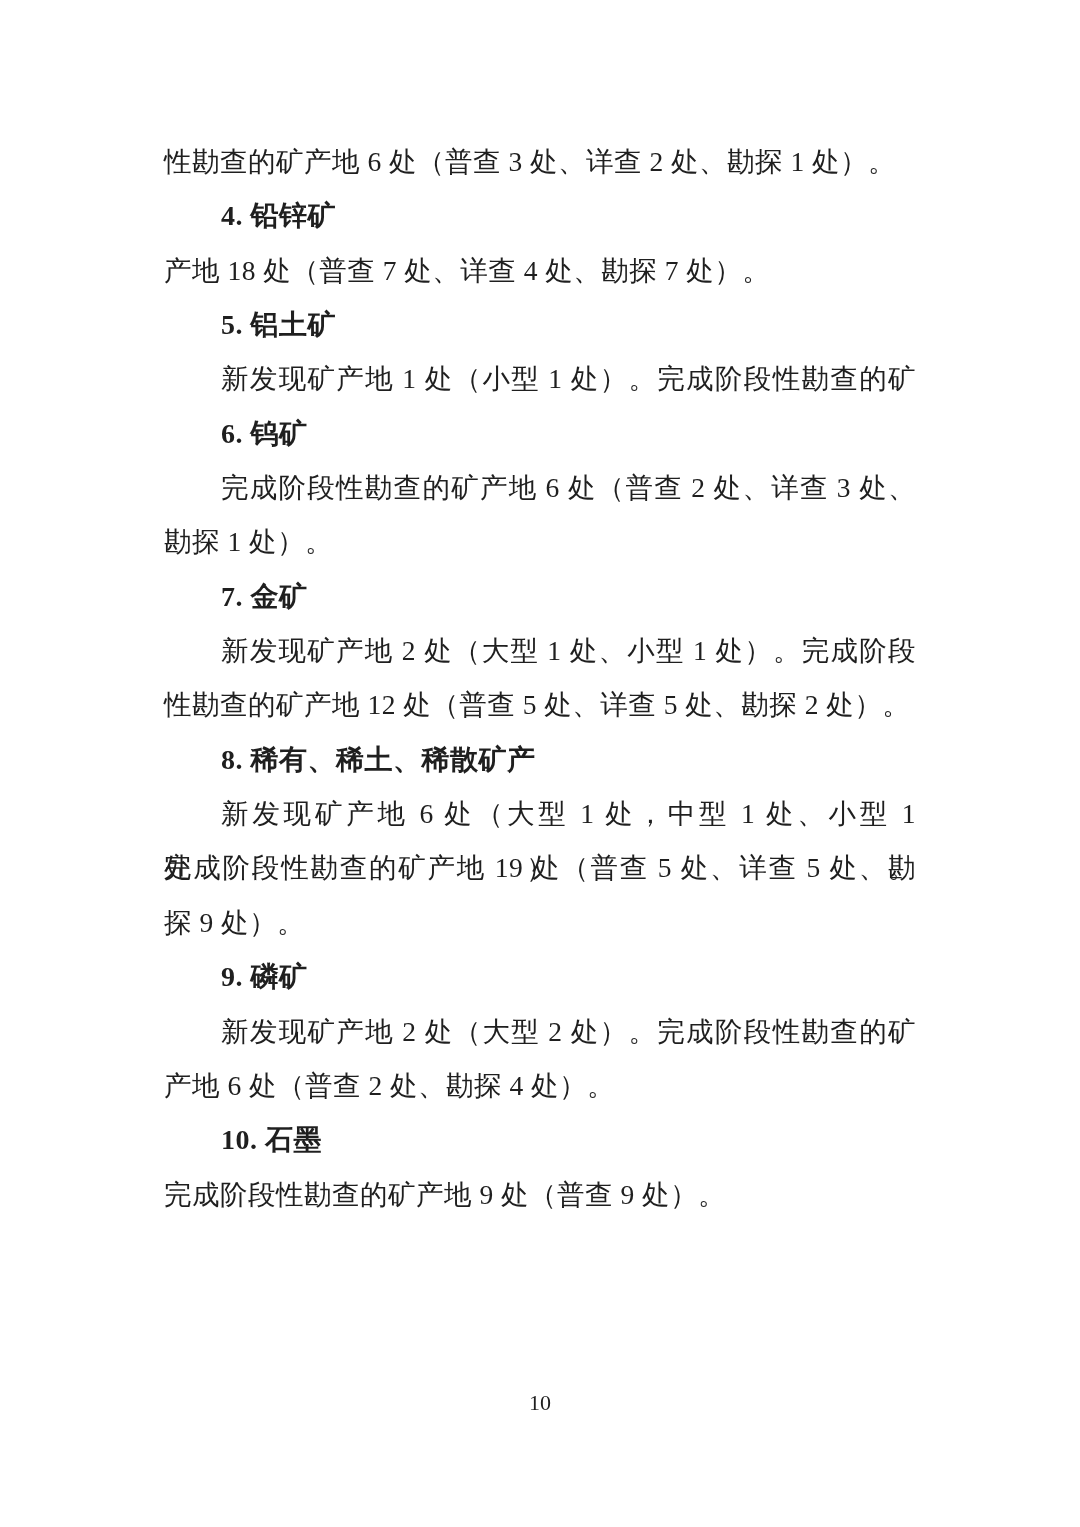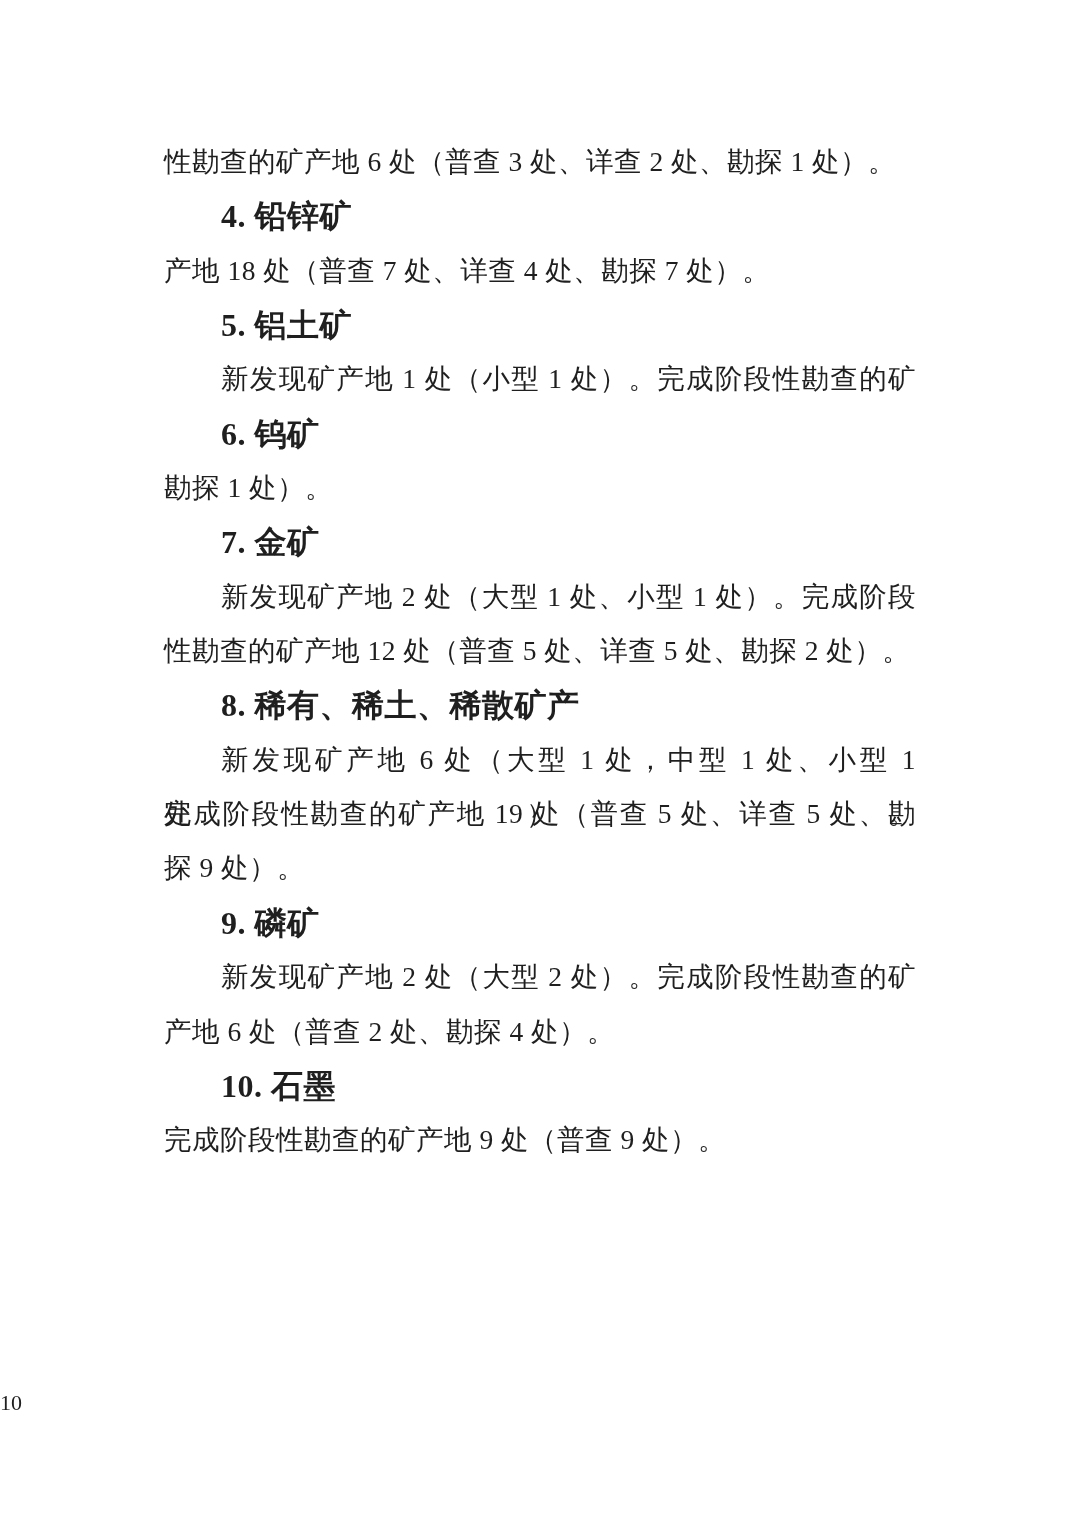--- a/index.html
+++ b/index.html
@@ -27,50 +27,52 @@
   .line {
     height: 54.35px;
     line-height: 54.35px;
     font-size: 27.5px;
     color: #1f1f1f;
     white-space: pre;
     letter-spacing: 0.5px;
   }
   .line.bold {
     font-weight: bold;
-    font-size: 32px;
+    font-size: 28px;
   }
   .line.indent {
     text-indent: 57px;
   }
   .line.justify {
     white-space: normal;
     text-align: justify;
     text-align-last: justify;
   }
   .footer {
     position: absolute;
     left: 0;
     top: 1390px;
     width: 1080px;
+    text-align: center;
     font-size: 22px;
     color: #1f1f1f;
   }
 </style>
 </head>
 <body>
 
 <div class="page">
   <div class="doc-body">
       <div class="line">性勘查的矿产地 6 处（普查 3 处、详查 2 处、勘探 1 处）。</div>
       <div class="line bold indent">4. 铅锌矿</div>
       <div class="line">产地 18 处（普查 7 处、详查 4 处、勘探 7 处）。</div>
       <div class="line bold indent">5. 铝土矿</div>
       <div class="line indent justify">新发现矿产地 1 处（小型 1 处）。完成阶段性勘查的矿</div>
       <div class="line bold indent">6. 钨矿</div>
+      <div class="line indent justify">完成阶段性勘查的矿产地 6 处（普查 2 处、详查 3 处、</div>
       <div class="line">勘探 1 处）。</div>
       <div class="line bold indent">7. 金矿</div>
       <div class="line indent justify">新发现矿产地 2 处（大型 1 处、小型 1 处）。完成阶段</div>
       <div class="line">性勘查的矿产地 12 处（普查 5 处、详查 5 处、勘探 2 处）。</div>
       <div class="line bold indent">8. 稀有、稀土、稀散矿产</div>
       <div class="line indent justify">新发现矿产地 6 处（大型 1 处，中型 1 处、小型 1 处）。</div>
       <div class="line justify">完成阶段性勘查的矿产地 19 处（普查 5 处、详查 5 处、勘</div>
       <div class="line">探 9 处）。</div>
       <div class="line bold indent">9. 磷矿</div>
       <div class="line indent justify">新发现矿产地 2 处（大型 2 处）。完成阶段性勘查的矿</div>

